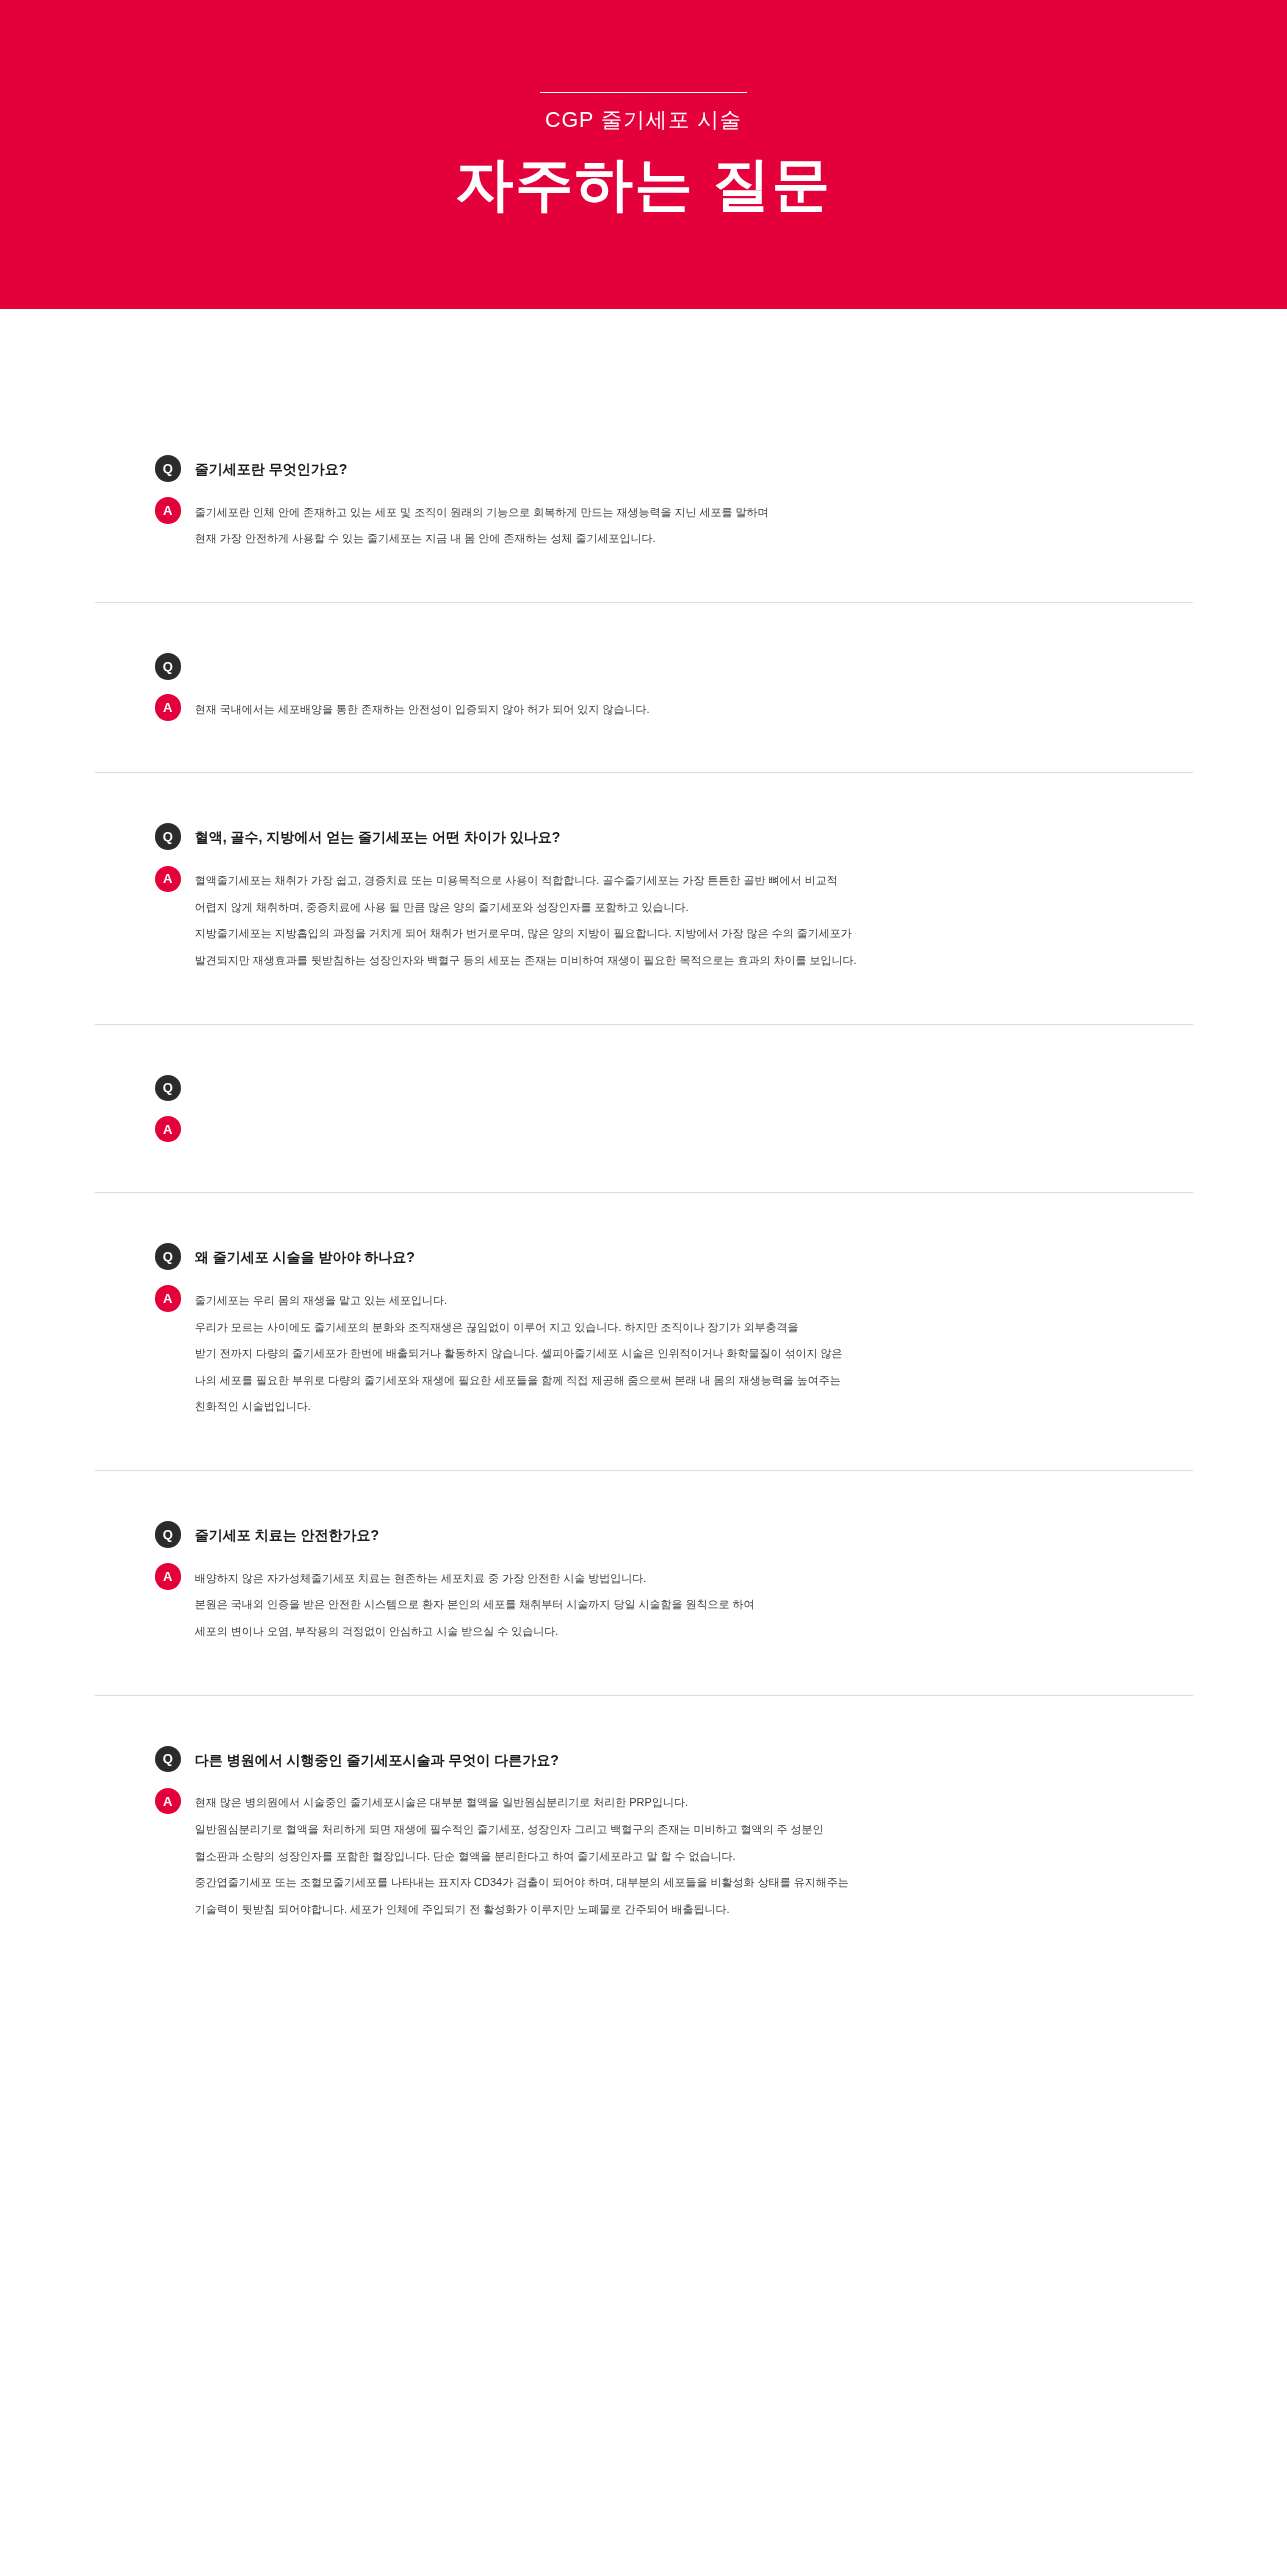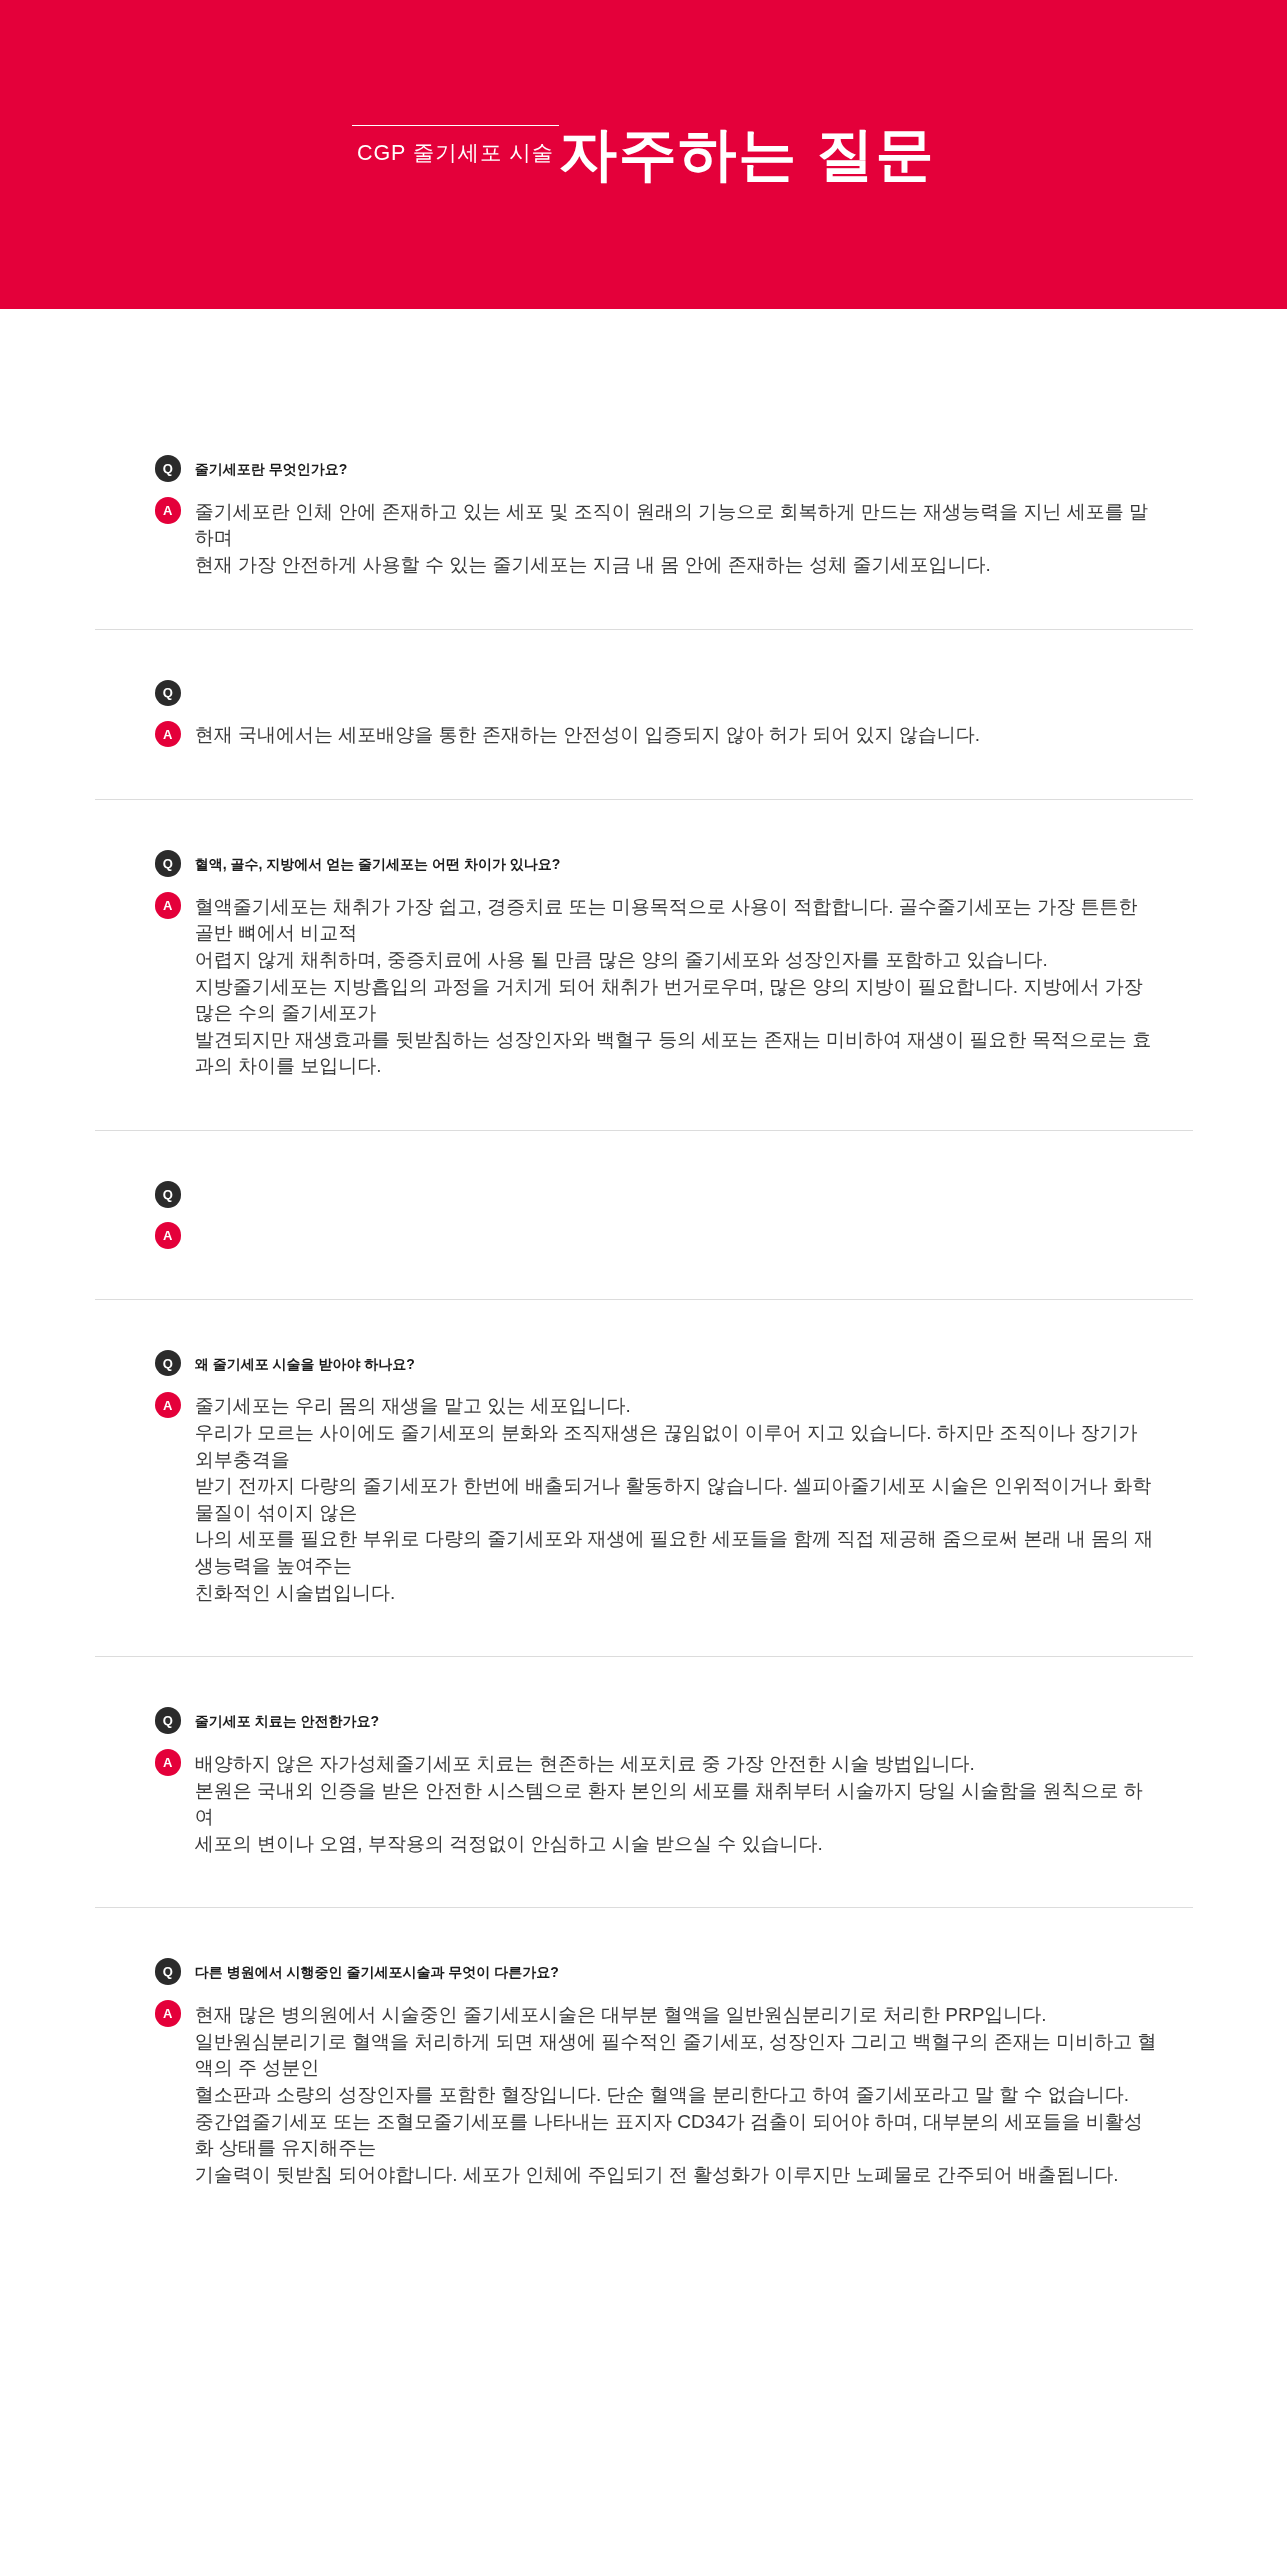--- a/index.html
+++ b/index.html
@@ -20,21 +20,21 @@
     position: relative;
     background: #ffffff;
   }
 
   
   .hero {
     width: 100%;
     height: 309px;
     background: #e4003a;
     display: flex;
-    flex-direction: row;
+    flex-direction: column;
     align-items: center;
     justify-content: center;
     position: relative;
   }
   .hero-eyebrow {
     color: #ffffff;
     font-size: 21.5px;
     letter-spacing: 0.9px;
     font-weight: 500;
     padding: 12px 5.1px 5.1px 5.1px;
@@ -93,21 +93,21 @@
   .badge.a { background: #e4003a; }
 
   .q-text {
     font-size: 14px;
     font-weight: 600;
     color: #1b1b1b;
     line-height: 26.6px;
     padding-top: 0.9px;
   }
   .a-text {
-    font-size: 19px;
+    font-size: 11px;
     color: #3a3a3a;
     line-height: 26.6px;
     font-weight: 400;
     padding-top: 1.7px;
     white-space: pre-line;
     max-width: 970px;
   }
 </style>
 </head>
 <body>

